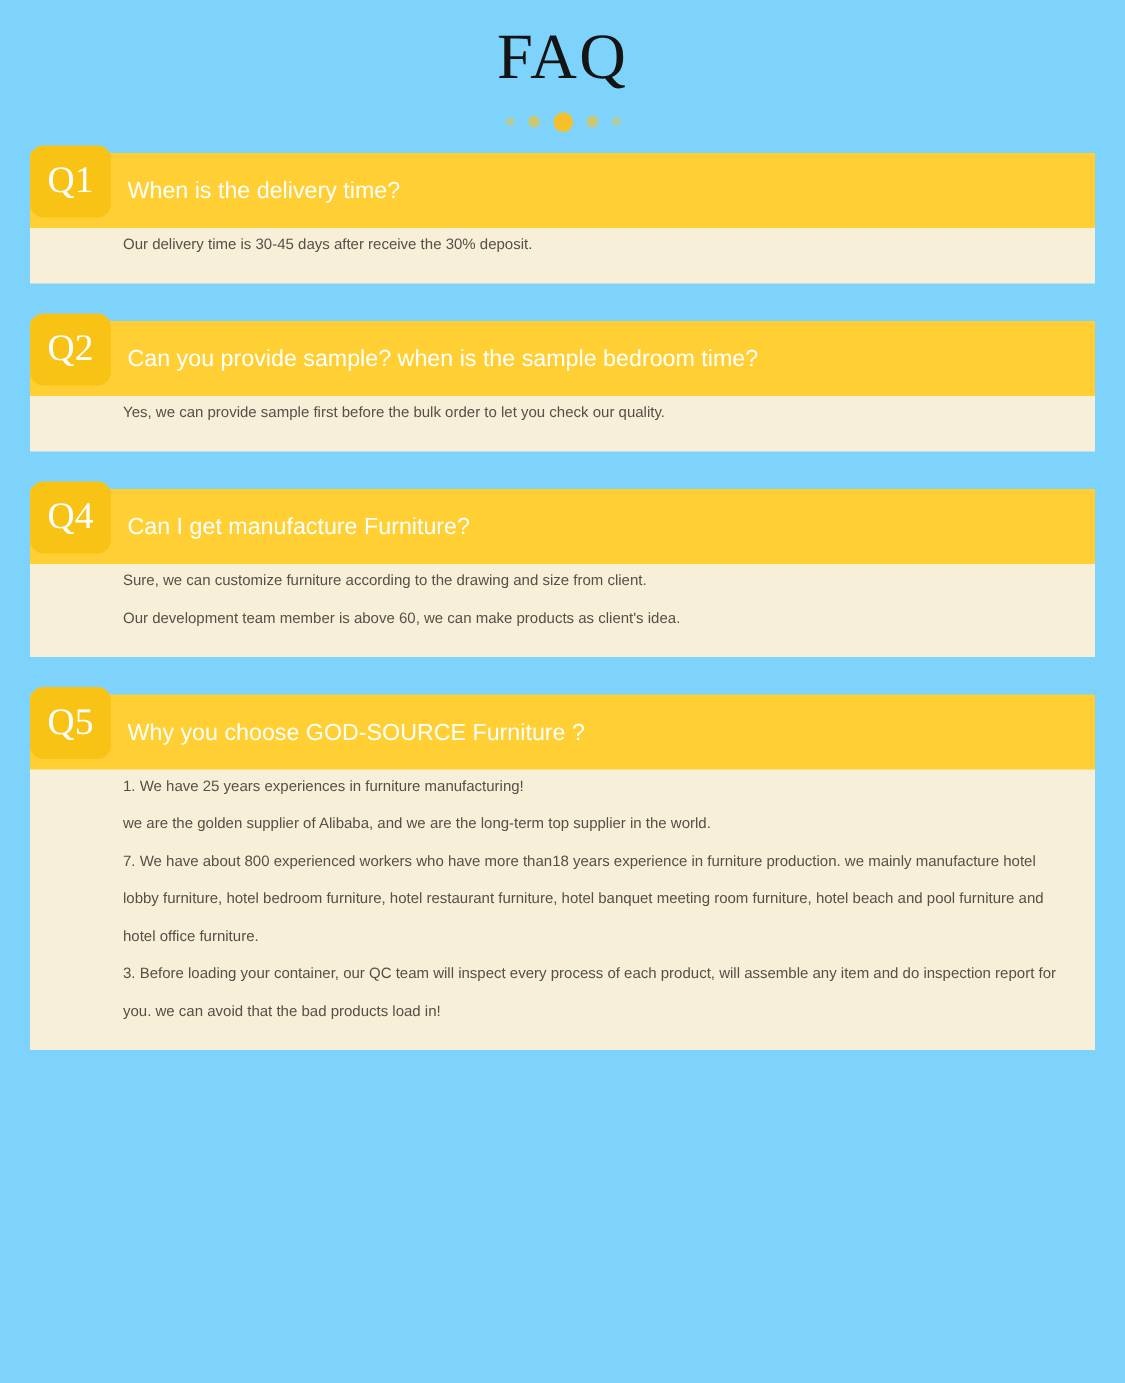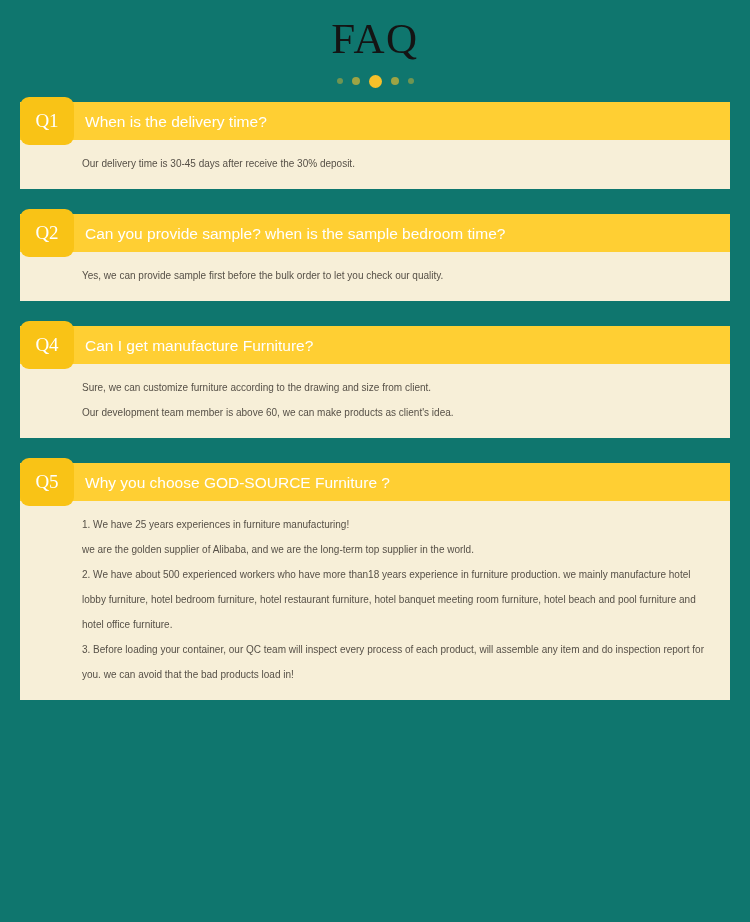--- a/index.html
+++ b/index.html
@@ -11,21 +11,21 @@
     height: 922px;
     background: #f5f1e7;
     font-family: "Liberation Sans", sans-serif;
     overflow: hidden;
   }
 
   .page {
     position: relative;
     width: 750px;
     height: 922px;
-    background: #0f766e;
+    background: #7dd3fc;
     box-sizing: border-box;
   }
 
   
   .header {
     padding-top: 14px;
     text-align: center;
   }
   .faq-title {
     font-family: "Liberation Serif", serif;
@@ -76,35 +76,35 @@
     left: 0;
     top: -5px;
     width: 54px;
     height: 48px;
     background: #f9c316;
     border-radius: 9px;
     display: flex;
     align-items: center;
     justify-content: center;
     font-family: "Liberation Serif", serif;
-    font-size: 19px;
+    font-size: 25px;
     line-height: 25px;
     color: #ffffff;
     z-index: 2;
     box-sizing: border-box;
     padding-bottom: 2px;
   }
   .q-bar {
     flex: 1 1 auto;
     background: #ffcf33;
     display: flex;
     align-items: center;
     padding-left: 65px;
     box-sizing: border-box;
-    height: 38px;
+    height: 50px;
   }
   .q-text {
     color: #ffffff;
     font-size: 15.5px;
     line-height: 19px;
     font-weight: 400;
   }
 
   .a-panel {
     background: #f7efd8;
@@ -177,19 +177,19 @@
     <div class="faq-item">
       <div class="q-row">
         <div class="q-badge">Q5</div>
         <div class="q-bar">
           <span class="q-text">Why you choose GOD-SOURCE Furniture ?</span>
         </div>
       </div>
       <div class="a-panel">
         <div class="a-line">1. We have 25 years experiences in furniture manufacturing!</div>
         <div class="a-line">we are the golden supplier of Alibaba, and we are the long-term top supplier in the world.</div>
-        <div class="a-line">2. We have about 500 experienced workers who have more than18 years experience in furniture production. we mainly manufacture hotel lobby furniture, hotel bedroom furniture, hotel restaurant furniture, hotel banquet meeting room furniture, hotel beach and pool furniture and hotel office furniture.</div>
+        <div class="a-line">7. We have about 800 experienced workers who have more than18 years experience in furniture production. we mainly manufacture hotel lobby furniture, hotel bedroom furniture, hotel restaurant furniture, hotel banquet meeting room furniture, hotel beach and pool furniture and hotel office furniture.</div>
         <div class="a-line">3. Before loading your container, our QC team will inspect every process of each product, will assemble any item and do inspection report for you. we can avoid that the bad products load in!</div>
       </div>
     </div>
 
   </div>
 </div>
 
 </body></html>

